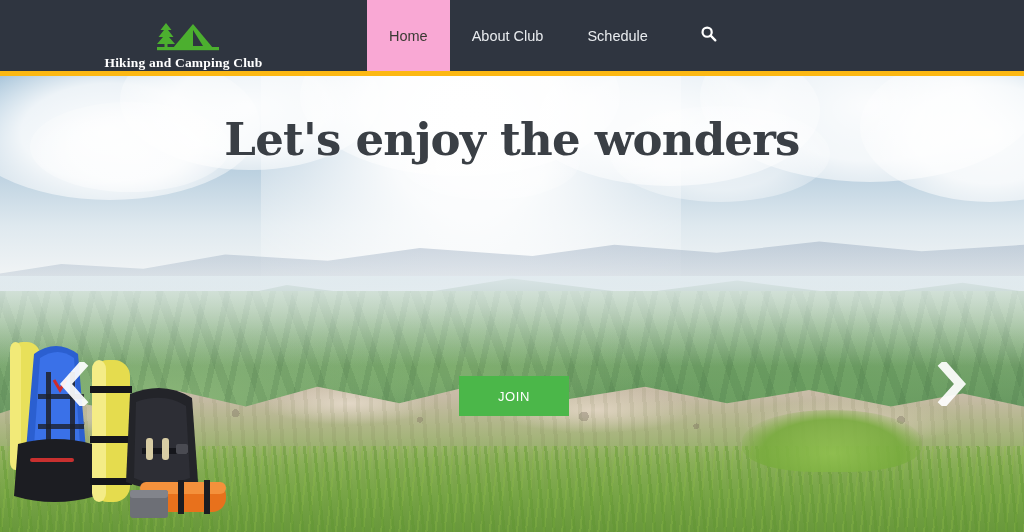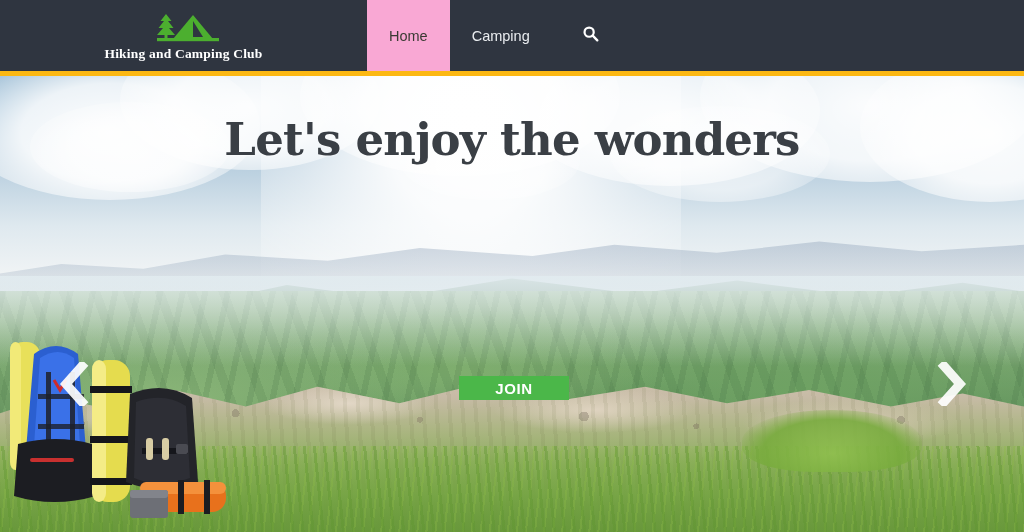--- a/index.html
+++ b/index.html
@@ -17,21 +17,21 @@
     position: absolute; top: 0; left: 0;
     width: 1024px; height: 76px;
     background: #2f3540;
     border-bottom: 5px solid #fcb813;
     z-index: 40;
     display: flex; align-items: stretch;
   }
   .brand {
     width: 367px; height: 71px;
     display: flex; flex-direction: column;
-    align-items: center; justify-content: center;
+    align-items: center; justify-content: flex-end;
     padding-top: 2px;
   }
   .brand-mark { width: 86px; height: 32px; display: block; }
   .brand-name {
     color: #ffffff;
     font-family: "Liberation Serif", serif;
     font-weight: bold;
     font-size: 13.5px;
     letter-spacing: .2px;
     margin-top: 3px;
@@ -196,25 +196,25 @@
     line-height: 1.03;
     color: #3a3f45;
     letter-spacing: -0.8px;
     text-shadow: 0 1px 2px rgba(255,255,255,.45);
     z-index: 12;
   }
   .hero-title span { display: block; }
 
   .join-btn {
     position: absolute; left: 459px; top: 300px;
-    width: 110px; height: 24px;
+    width: 110px; height: 40px;
     background: #4bb749;
     color: #ffffff;
-    font-size: 15px;
-    font-weight: bold;
+    font-size: 13px;
+    font-weight: normal;
     letter-spacing: .6px;
     border: none;
     cursor: pointer;
     z-index: 14;
     font-family: "Liberation Sans", sans-serif;
   }
 
   .slider-arrow {
     position: absolute; top: 284px;
     width: 44px; height: 52px;
@@ -249,25 +249,28 @@
       </span>
       <span class="brand-name">Hiking and Camping Club</span>
     </div>
 
     <nav class="nav">
 
       <div class="nav-item active">
         <span>Home</span>
       </div>
 
-
-
-
       <div class="nav-item">
-        <span>Camping</span>
+        <span>About Club</span>
+      </div>
+
+
+
+      <div class="nav-item">
+        <span>Schedule</span>
       </div>
 
       <div class="nav-search">
         <span>
           <svg width="17" height="17" viewBox="0 0 20 20" xmlns="http://www.w3.org/2000/svg">
             <circle cx="8.4" cy="8.4" r="5.4" fill="none" stroke="#ffffff" stroke-width="2.6"></circle>
             <line x1="12.6" y1="12.6" x2="18" y2="18" stroke="#ffffff" stroke-width="2.8" stroke-linecap="round"></line>
           </svg>
         </span>
       </div>

